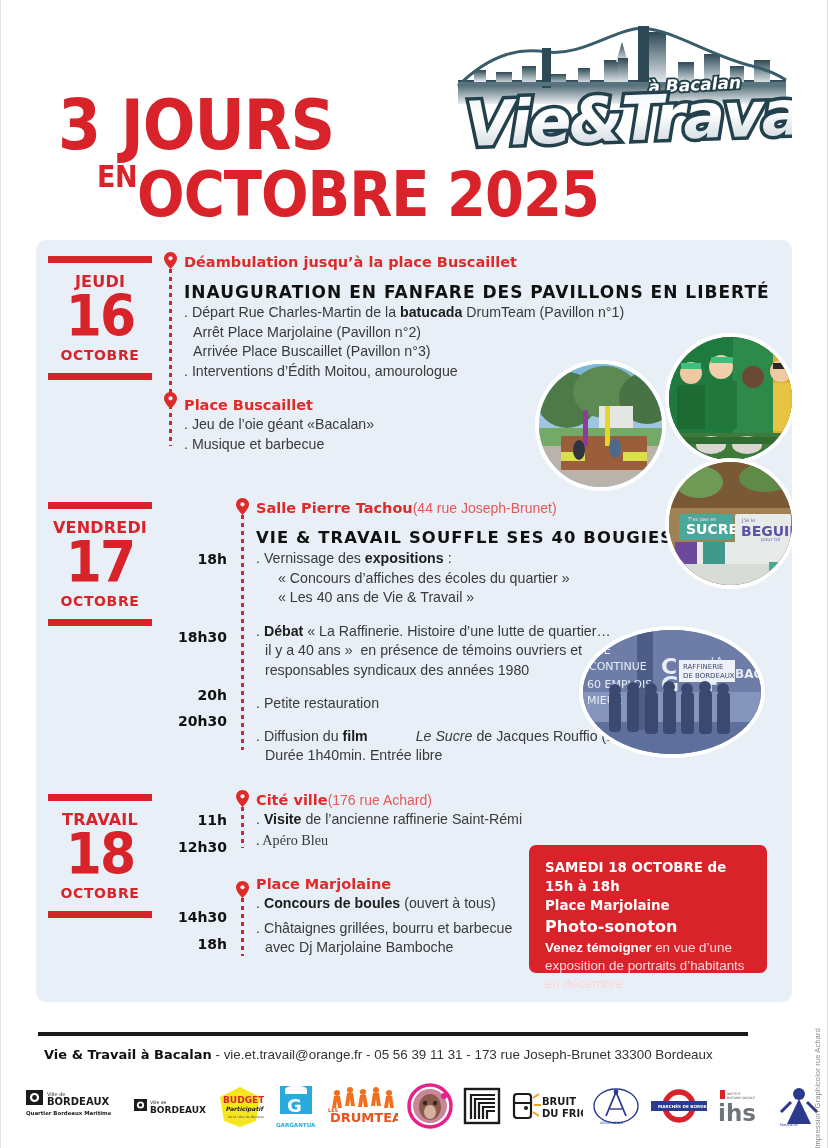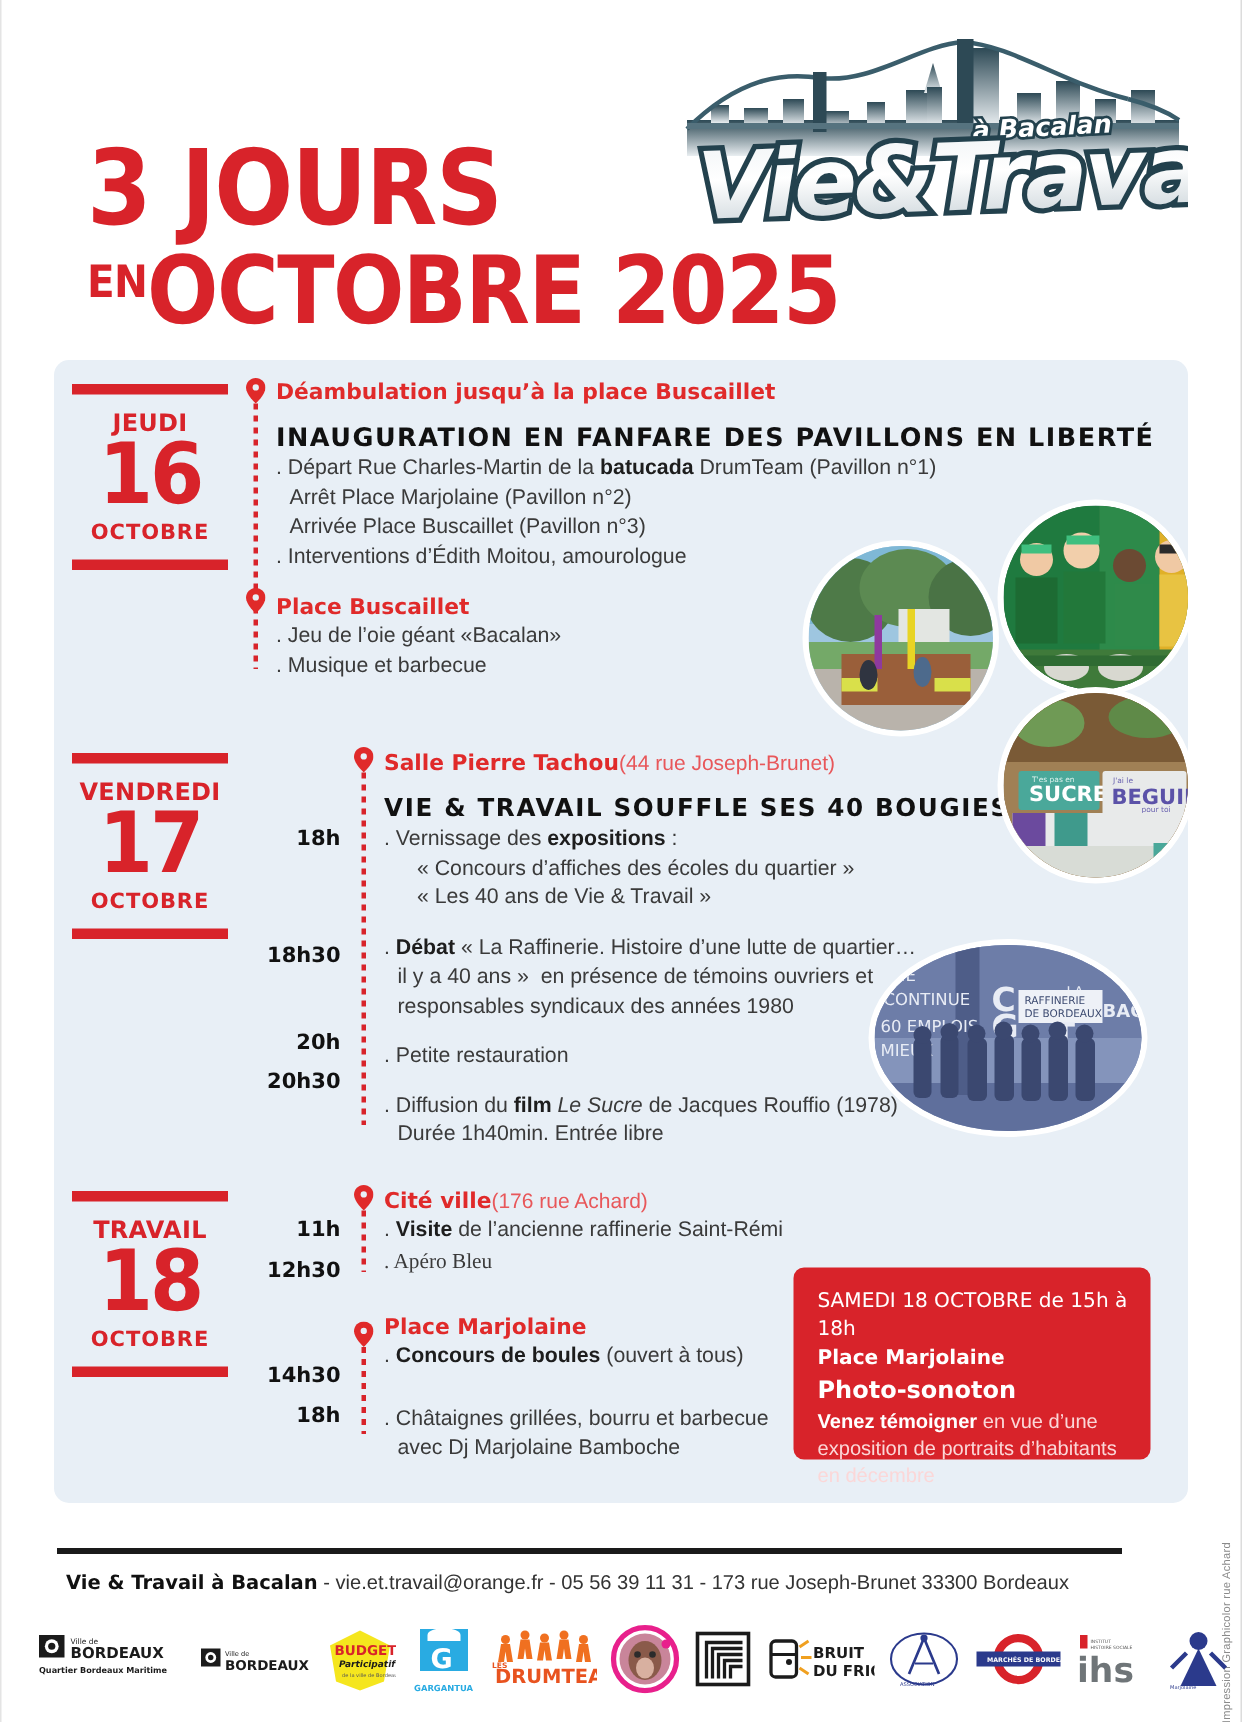--- a/index.html
+++ b/index.html
@@ -49,23 +49,24 @@
     line-height: 60px;
     letter-spacing: -1px;
     color: #D8232A;
     white-space: nowrap;
     transform: scaleY(1.12);
     transform-origin: left top;
   }
 
   .title-line2-row {
     display: flex;
-    align-items: flex-end;
+    align-items: center;
     margin-top: 20px;
     white-space: nowrap;
+    margin-left: 39px;
   }
   .title-en {
     font-family: "DejaVu Sans", sans-serif;
     font-weight: 700;
     font-size: 27px;
     color: #D8232A;
     line-height: 1;
     position: relative;
     top: -22px;
     letter-spacing: -0.5px;
@@ -199,21 +200,21 @@
   }
   .headline.smaller { font-size: 16.4px; letter-spacing: 1.1px; }
 
   .li {
     font-family: "Liberation Sans", sans-serif;
     font-size: 14.2px;
     line-height: 19.5px;
     color: #3A3A3A;
   }
   .li b { font-weight: 700; color: #1d1d1d; }
-  .li i { font-style: italic; }
+  .li i { font-style: italic; margin-left: 44px; }
   .li .sub { padding-left: 22px; display: block; }
   .li .ind { padding-left: 9px; display: block; }
 
   .time {
     font-family: "DejaVu Sans", sans-serif;
     font-weight: 700;
     font-size: 14px;
     color: #111111;
     line-height: 19.5px;
     white-space: nowrap;
@@ -235,21 +236,21 @@
     top: 605px;
     width: 238px;
     height: 128px;
     background: #D8232A;
     border-radius: 7px;
     padding: 13px 15px 12px 16px;
     color: #ffffff;
   }
   .redbox .rb-l1 {
     font-family: "DejaVu Sans", sans-serif;
-    font-weight: 400; font-size: 13.4px; line-height: 19px;
+    font-weight: 700; font-size: 13.4px; line-height: 19px;
   }
   .redbox .rb-l2 {
     font-family: "DejaVu Sans", sans-serif;
     font-weight: 700; font-size: 13.4px; line-height: 19px;
   }
   .redbox .rb-title {
     font-family: "DejaVu Sans", sans-serif;
     font-weight: 700; font-size: 16px; line-height: 24px;
   }
   .redbox .rb-body {
@@ -525,21 +526,21 @@
 
       <div class="content-col">
         <div class="place">
           <span>Cité ville</span><span class="addr">(176 rue Achard)</span>
         </div>
         <div class="li">.&nbsp;<b>Visite</b> de l’ancienne raffinerie Saint-Rémi</div>
         <div class="li" style="margin-top:1px;font-family:Liberation Serif, serif;">. Apéro Bleu</div>
 
         <div class="place" style="margin-top:24px;">Place Marjolaine</div>
         <div class="li">.&nbsp;<b>Concours de boules</b> (ouvert à tous)</div>
-        <div class="li" style="margin-top:22px;">.&nbsp;Châtaignes grillées, bourru et barbecue</div>
+        <div class="li" style="margin-top:5px;">.&nbsp;Châtaignes grillées, bourru et barbecue</div>
         <div class="li">
             <span class="ind">avec Dj Marjolaine Bamboche</span>
           </div>
       </div>
     </div>
 
     <div class="photo" style="left:499px; top:120px; width:131px; height:131px;">
       <svg viewBox="0 0 131 131" width="131" height="131">
         <rect width="131" height="131" fill="#9ec6e0"></rect>
         <rect y="0" width="131" height="52" fill="#7fb8d6"></rect>

